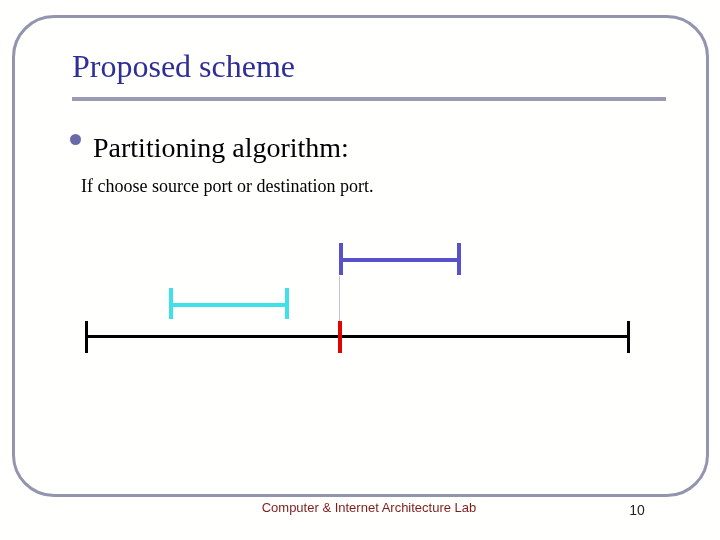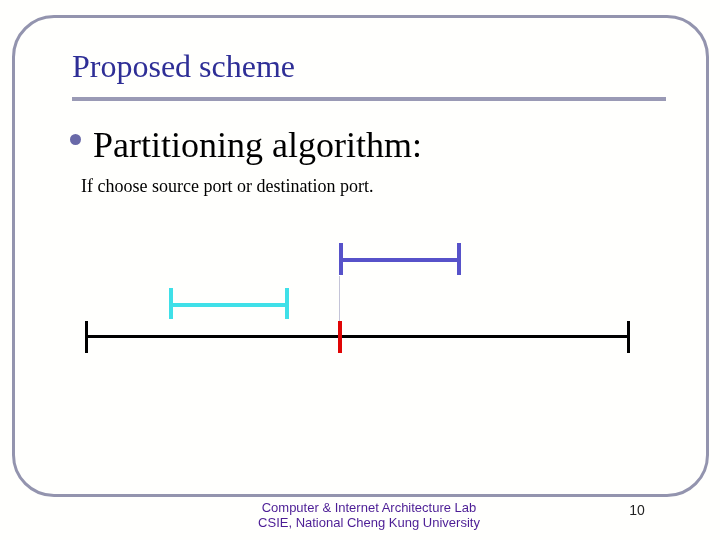--- a/index.html
+++ b/index.html
@@ -30,22 +30,22 @@
     width: 594px; height: 4px; background: #9a9ab5;
   }
 
   .bullet-row { position: absolute; left: 70px; top: 120px; }
   .bullet-marker {
     position: absolute; left: 0px; top: 14px;
     width: 11px; height: 11px; border-radius: 50%;
     background: #6969a8;
   }
   .bullet-label {
-    position: absolute; left: 23px; top: 4px;
-    font-size: 36px; color: #000000; white-space: nowrap;
+    position: absolute; left: 23px; top: 12px;
+    font-size: 28px; color: #000000; white-space: nowrap;
   }
 
   .body-text {
     position: absolute; left: 81px; top: 176px;
     font-size: 18px; color: #000000; white-space: nowrap;
   }
 
   .diagram { position: absolute; left: 0; top: 0; width: 720px; height: 540px; }
   .shape { position: absolute; }
 
@@ -106,20 +106,19 @@
 
     <div class="shape cyan-hbar" style="background-color: rgb(63, 224, 232);"></div>
     <div class="shape cyan-ltick" style="background-color: rgb(63, 224, 232);"></div>
     <div class="shape cyan-rtick" style="background-color: rgb(63, 224, 232);"></div>
 
     <div class="shape purple-hbar" style="background-color: rgb(87, 82, 201);"></div>
     <div class="shape purple-ltick" style="background-color: rgb(87, 82, 201);"></div>
     <div class="shape purple-rtick" style="background-color: rgb(87, 82, 201);"></div>
   </div>
 
-  <div class="footer" style="color: #4c1d95;">
+  <div class="footer" style="color: #7f1d1d;">
     <div>Computer &amp; Internet Architecture Lab</div>
-    <div>CSIE, National Cheng Kung University</div>
   </div>
 
   <div class="page-number">10</div>
 
 </div>
 
 </body></html>

